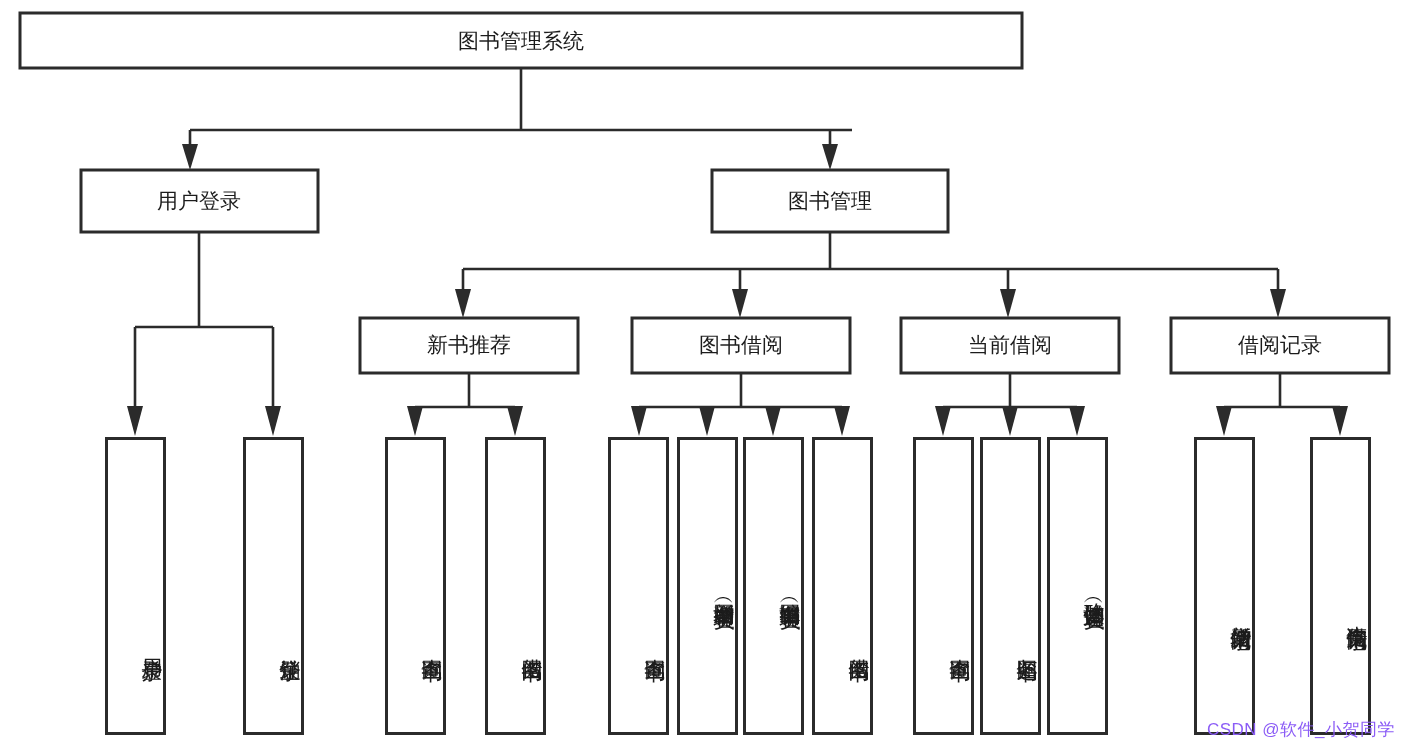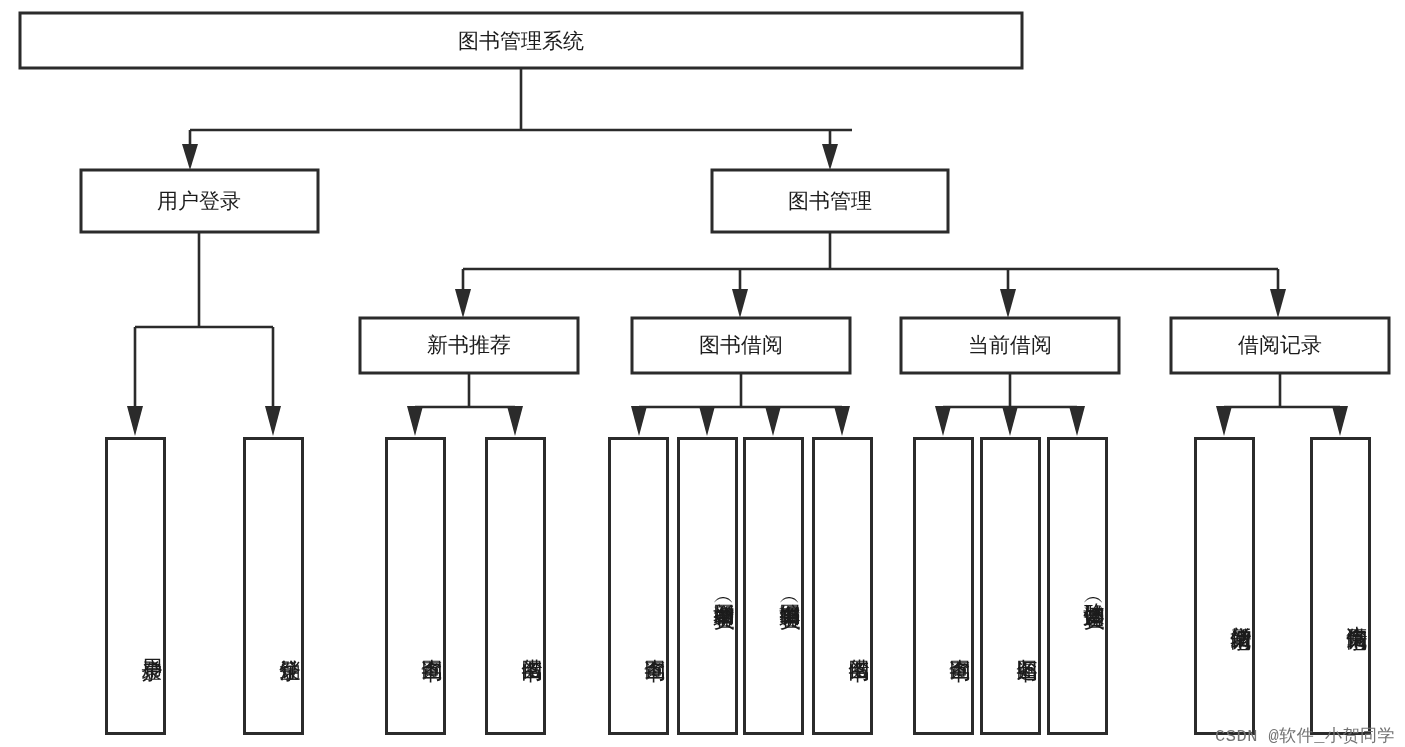--- a/index.html
+++ b/index.html
@@ -68,24 +68,24 @@
   }
   .leaf-box {
     position: absolute;
     box-sizing: border-box;
     background: #ffffff;
     border: 3px solid #2b2b2b;
   }
   .watermark {
     position: absolute;
     right: 10px;
-    bottom: 0;
-    font-family: Liberation Mono, monospace;
+    bottom: 6px;
+    font-family: Liberation Sans, sans-serif;
     font-size: 17px;
-    color: #737373;
+    color: #8b5cf6;
     letter-spacing: 0.5px;
     white-space: nowrap;
     user-select: none;
   }
 </style>
 </head>
 <body>
 
 <div id="diagram-root">
 

